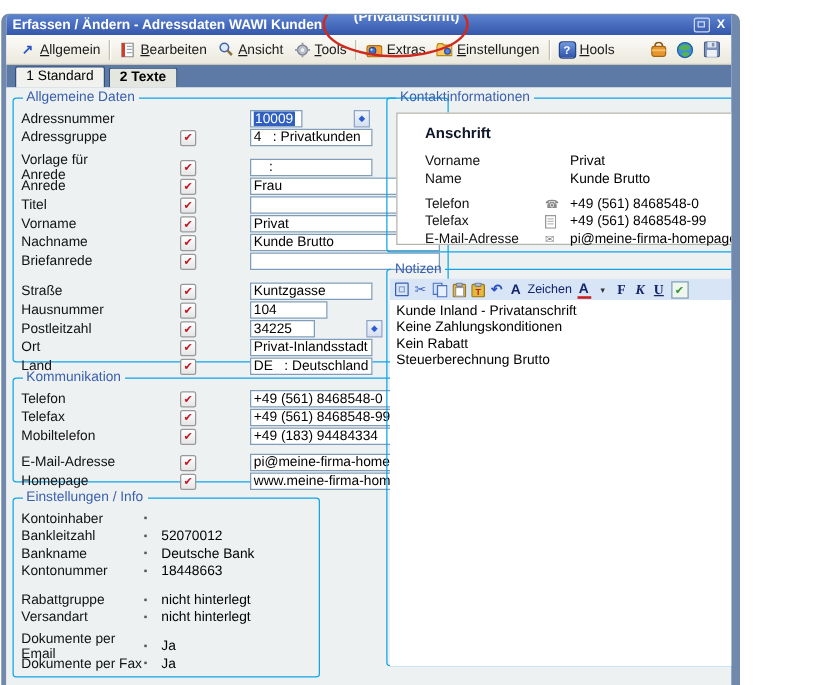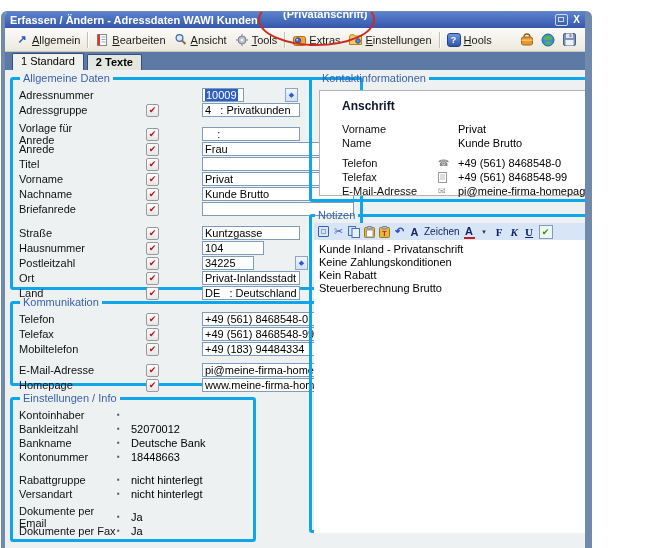--- a/index.html
+++ b/index.html
@@ -27,21 +27,21 @@
   .micon{width:14px;height:13px;display:inline-flex;align-items:center;justify-content:center;}
   .arrow-ne{color:#2a56c6;font-weight:bold;font-size:11px;}
   
   .tabstrip{height:18px;background:#5d7aa6;display:flex;align-items:flex-end;padding:0 0 0 7px;gap:3px;}
   .tab{font-size:11px;padding:1px 8px 2px 8px;border:1px solid #31507d;border-bottom:none;
     border-radius:2px 2px 0 0;background:#eff1ec;color:#000;}
   .tab.active{background:#f1f2ee;height:13px;}
   .tab.inactive{background:#e4e6e0;font-weight:bold;height:12px;}
   
   .content{position:relative;height:478px;background:#eef1f2;}
-  fieldset{border:3px solid #0ea5e9;border-radius:3px;margin:0;padding:4px 6px 3px 6px;box-sizing:border-box;}
+  fieldset{border:1px solid #0ea5e9;border-radius:3px;margin:0;padding:4px 6px 3px 6px;box-sizing:border-box;}
   legend{color:#3a5fae;font-size:11px;padding:0 3px;margin-left:1px;}
   .leftcol{position:absolute;left:5px;top:2px;width:246px;}
   .rightcol{position:absolute;left:256px;top:2px;width:389px;padding-left:48px;}
   
   .frow{display:flex;align-items:center;height:14px;margin-bottom:1px;font-size:11px;gap:41px;}
   .frow .lbl{width:86px;color:#111;flex:0 0 86px;}
   .chkbtn{flex:0 0 13px;width:13px;height:13px;margin-right:2px;background:linear-gradient(#ffffff,#e6e6e6);
     border:1px solid #999;border-radius:2px;display:flex;align-items:center;justify-content:center;
     font-size:9px;line-height:9px;color:#c41320;box-sizing:border-box;}
   .chk-space{flex:0 0 15px;}

